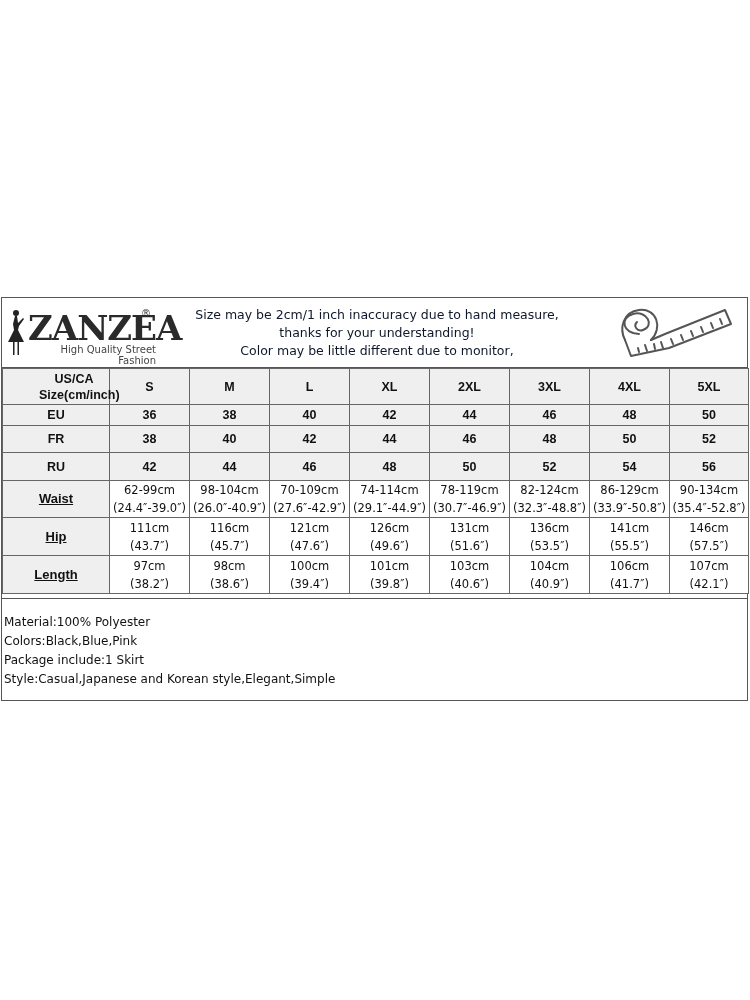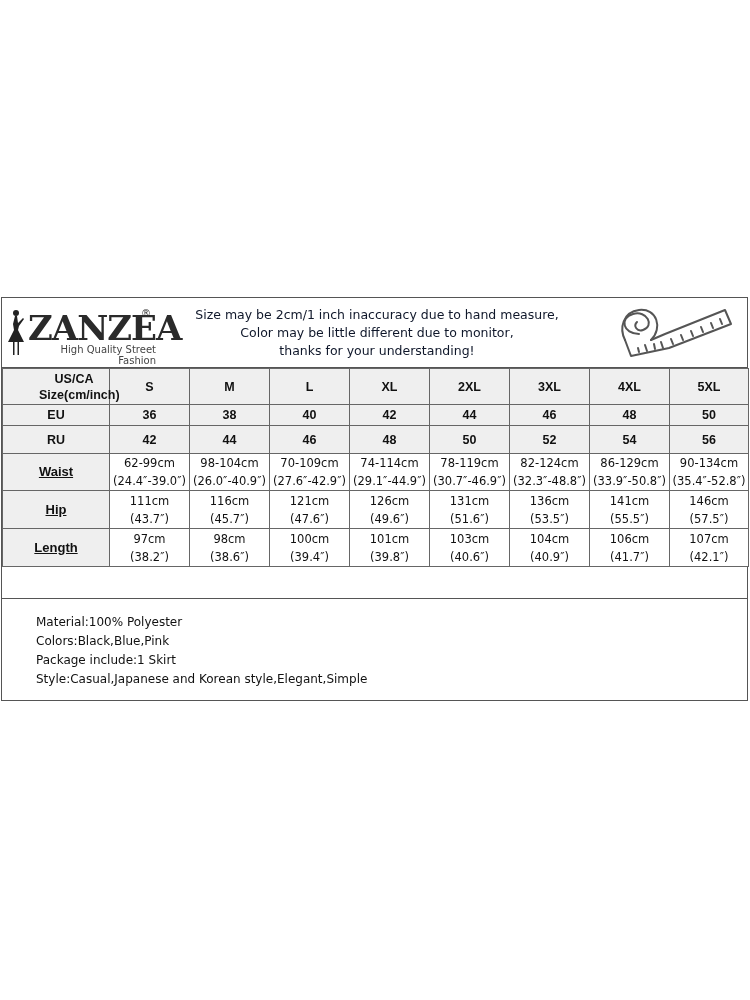--- a/index.html
+++ b/index.html
@@ -14,42 +14,42 @@
   .notice { position:absolute; left:160px; top:8px; width:430px; text-align:center; font-size:12.5px; line-height:18px; color:#0f172a; }
   .tape { position:absolute; right:8px; top:6px; width:130px; height:58px; }
   table.grid { position:absolute; left:0; top:70px; border-collapse:collapse; width:746px; table-layout:fixed; }
   table.grid td { border:1px solid #666; text-align:center; vertical-align:middle; padding:0; box-sizing:border-box; }
   table.grid td.lbl { font-family:"Liberation Sans", sans-serif; font-weight:bold; font-size:12.5px; }
   table.grid tr.sz td { font-family:"Liberation Sans", sans-serif; font-weight:bold; font-size:12.5px; background:#efefef; }
   table.grid tr.sz td.first { line-height:16px;padding-left:36px; }
   table.grid tr.meas td { background:#fff; font-size:11.5px; line-height:18px; }
   table.grid tr.meas td.lbl { font-size:13px;text-decoration:underline; }
   .notes { position:absolute; left:0; top:300px; width:100%; height:103px; border-top:1px solid #555; box-sizing:border-box; padding:14px 0 0 2px; font-size:12px; line-height:19px; }
-  .notes div { white-space:nowrap;margin-left:32px; }
+  .notes div { white-space:nowrap; }
 </style>
 </head>
 <body>
 
 <div class="sheet">
   <div class="header">
     <div class="logo">
       <svg class="logo-lady" viewBox="0 0 20 50">
         <circle cx="10" cy="5" r="3" fill="#222"></circle>
         <path d="M9 8 L11 8 L12 15 L17 10 L18 11 L13 18 L12 22 L18 34 L2 34 L8 22 L7 16 Z" fill="#222"></path>
         <rect x="7" y="34" width="1.5" height="13" fill="#222"></rect>
         <rect x="11.5" y="34" width="1.5" height="13" fill="#222"></rect>
       </svg>
       <span class="logo-word">ZANZEA</span>
       <span class="logo-reg">®</span>
       <span class="logo-tag">High Quality Street Fashion</span>
     </div>
     <div class="notice">
       <div>Size may be 2cm/1 inch inaccuracy due to hand measure,</div>
+      <div>thanks for your understanding!</div>
       <div>Color may be little different due to monitor,</div>
-      <div>thanks for your understanding!</div>
     </div>
     <svg class="tape" viewBox="0 0 130 58" fill="none" stroke="#555" stroke-width="2" stroke-linecap="round" stroke-linejoin="round">
       <path d="M30 30 C14 30 10 14 24 10 C38 6 46 22 34 26 C28 28 24 22 28 18"></path>
       <path d="M16 36 C10 24 14 8 30 6 C48 4 54 24 42 36"></path>
       <path d="M16 36 L22 52 L60 44 L122 20 L116 6 L56 30 L42 36"></path>
       <path d="M30 48 L29 44 M38 47 L36 41 M46 45 L45 40 M54 44 L52 38 M64 40 L62 35 M74 36 L72 31 M84 32 L82 27 M94 28 L92 23 M104 24 L102 19 M113 20 L111 15"></path>
     </svg>
   </div>
 
   <table class="grid">
@@ -83,20 +83,31 @@
       <td>EU</td>
       <td>36</td>
       <td>38</td>
       <td>40</td>
       <td>42</td>
       <td>44</td>
       <td>46</td>
       <td>48</td>
       <td>50</td>
     </tr>
+    <tr class="sz" style="height:27px">
+      <td>FR</td>
+      <td>38</td>
+      <td>40</td>
+      <td>42</td>
+      <td>44</td>
+      <td>46</td>
+      <td>48</td>
+      <td>50</td>
+      <td>52</td>
+    </tr>
     <tr class="sz" style="height:28px">
       <td>RU</td>
       <td>42</td>
       <td>44</td>
       <td>46</td>
       <td>48</td>
       <td>50</td>
       <td>52</td>
       <td>54</td>
       <td>56</td>

